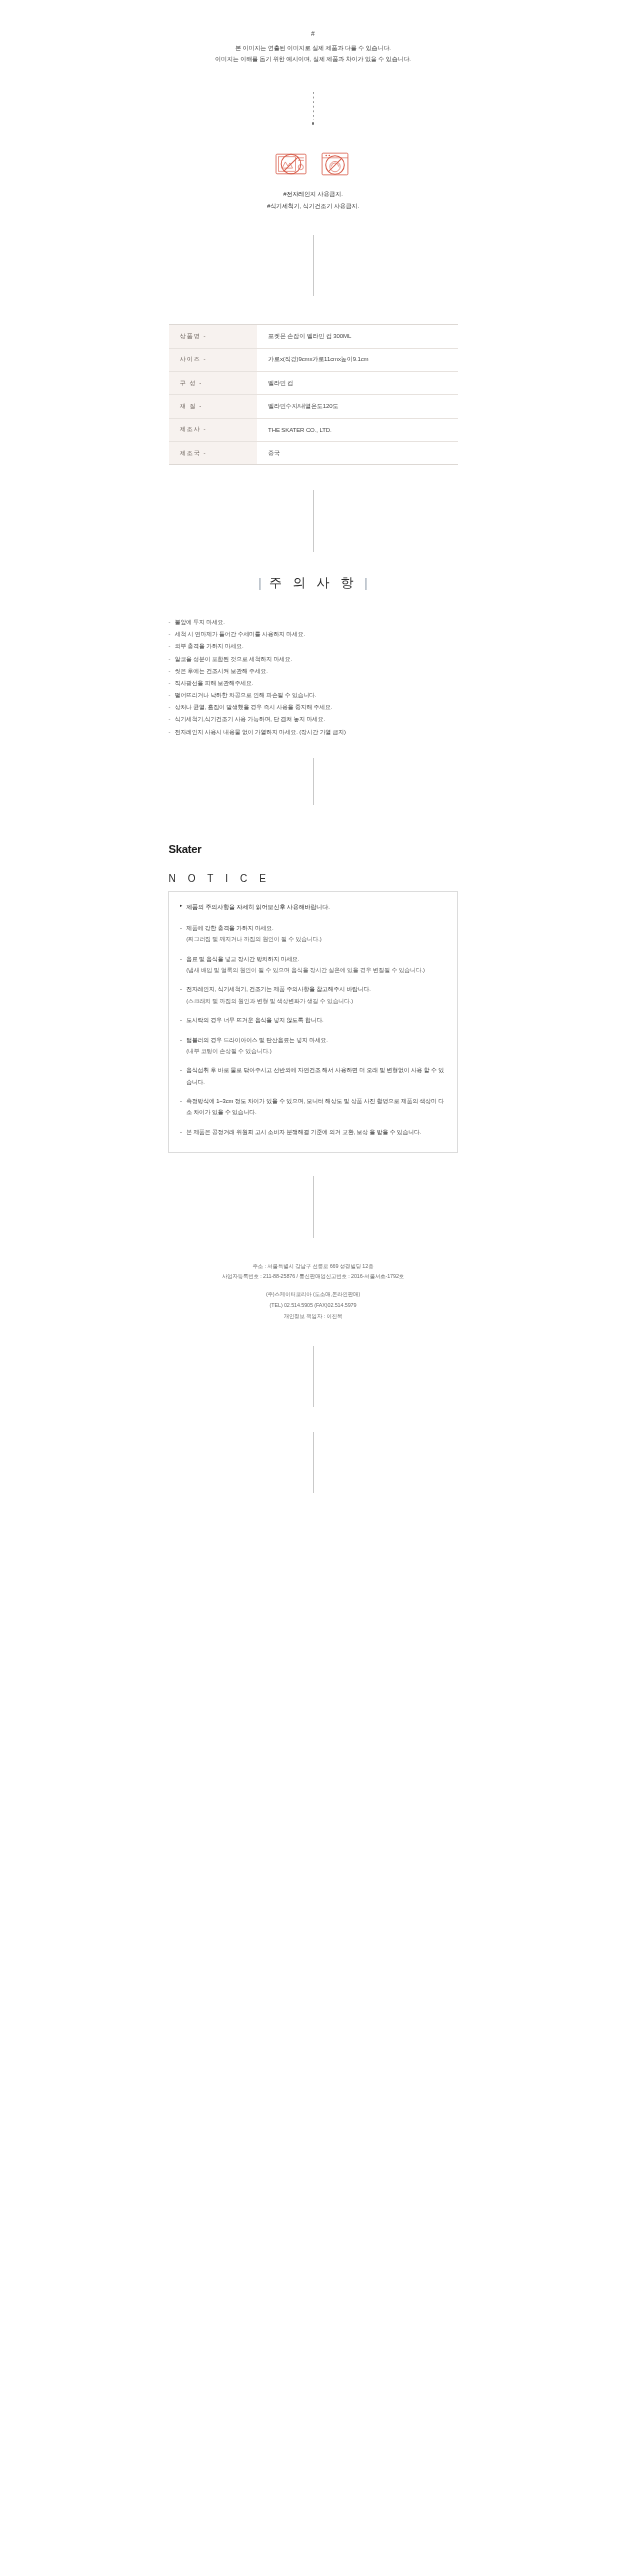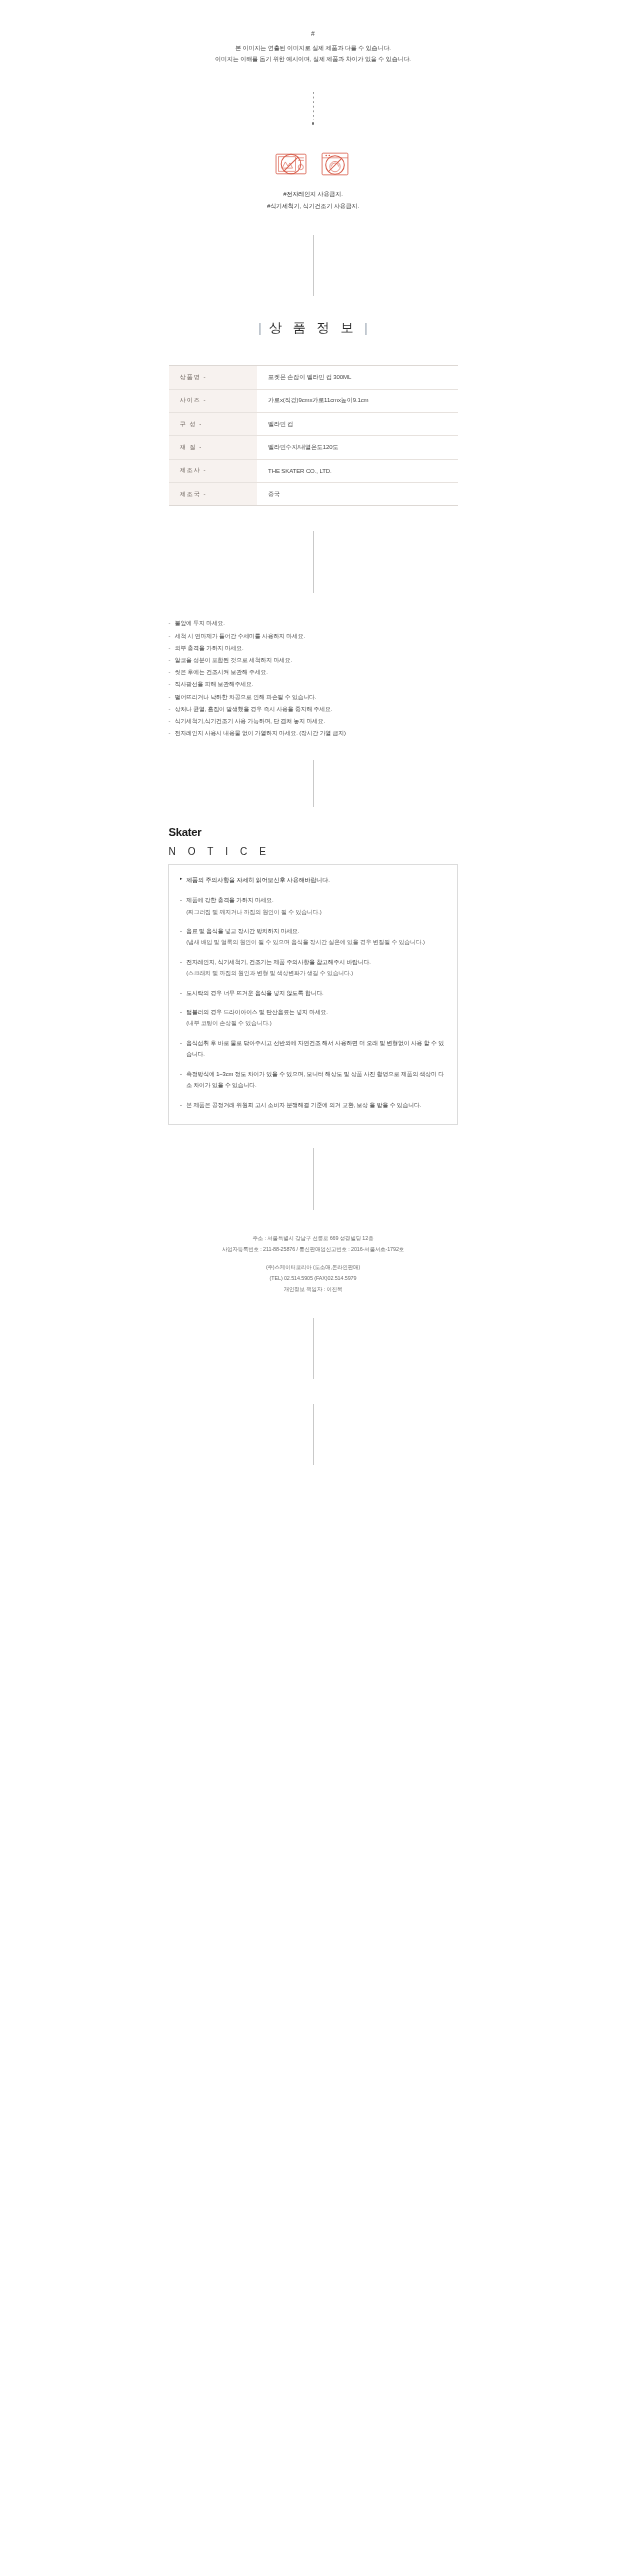--- a/index.html
+++ b/index.html
@@ -142,21 +142,21 @@
   .caution-list li:before {
     content: "-";
     position: absolute;
     left: 0;
     color: #777;
   }
 
   
   .brand {
     width: 289px;
-    margin: 0 auto;
+    margin: 18px auto;
     font-size: 11.3px;
     font-weight: 700;
     color: #1d1d1d;
     letter-spacing: -0.3px;
   }
   .notice-word {
     width: 289px;
     margin: 7.2px auto 0 auto;
     font-size: 10px;
     letter-spacing: 4.6px;
@@ -261,25 +261,20 @@
     </span>
   </div>
 
   <div class="warn-text center">
     <div>#전자레인지 사용금지.</div>
     <div>#식기세척기, 식기건조기 사용금지.</div>
   </div>
 
   <div class="vline" style="height:61px; margin-top:23px;"></div>
 
-  <div class="sec-title" style="margin-top:23px;">
-    <span class="bar">|</span>
-    <span>상 품 정 보</span>
-    <span class="bar">|</span>
-  </div>
 
   <div style="height:28px;"></div>
 
   <table class="spec-table">
     <tbody>
       <tr>
         <th>상품명 -</th>
         <td>포켓몬 손잡이 멜라민 컵 300ML</td>
       </tr>
       <tr>
@@ -300,20 +295,25 @@
       </tr>
       <tr>
         <th>제조국 -</th>
         <td>중국</td>
       </tr>
     </tbody>
   </table>
 
   <div class="vline" style="height:62px; margin-top:25px;"></div>
 
+  <div class="sec-title" style="margin-top:21.6px;">
+    <span class="bar">|</span>
+    <span>주 의 사 항</span>
+    <span class="bar">|</span>
+  </div>
 
   <div style="height:24px;"></div>
 
   <ul class="caution-list">
     <li>불앞에 두지 마세요.</li>
     <li>세척 시 연마제가 들어간 수세미를 사용하지 마세요.</li>
     <li>외부 충격을 가하지 마세요.</li>
     <li>알코올 성분이 포함된 것으로 세척하지 마세요.</li>
     <li>씻은 후에는 건조시켜 보관해 주세요.</li>
     <li>직사광선을 피해 보관해주세요.</li>

